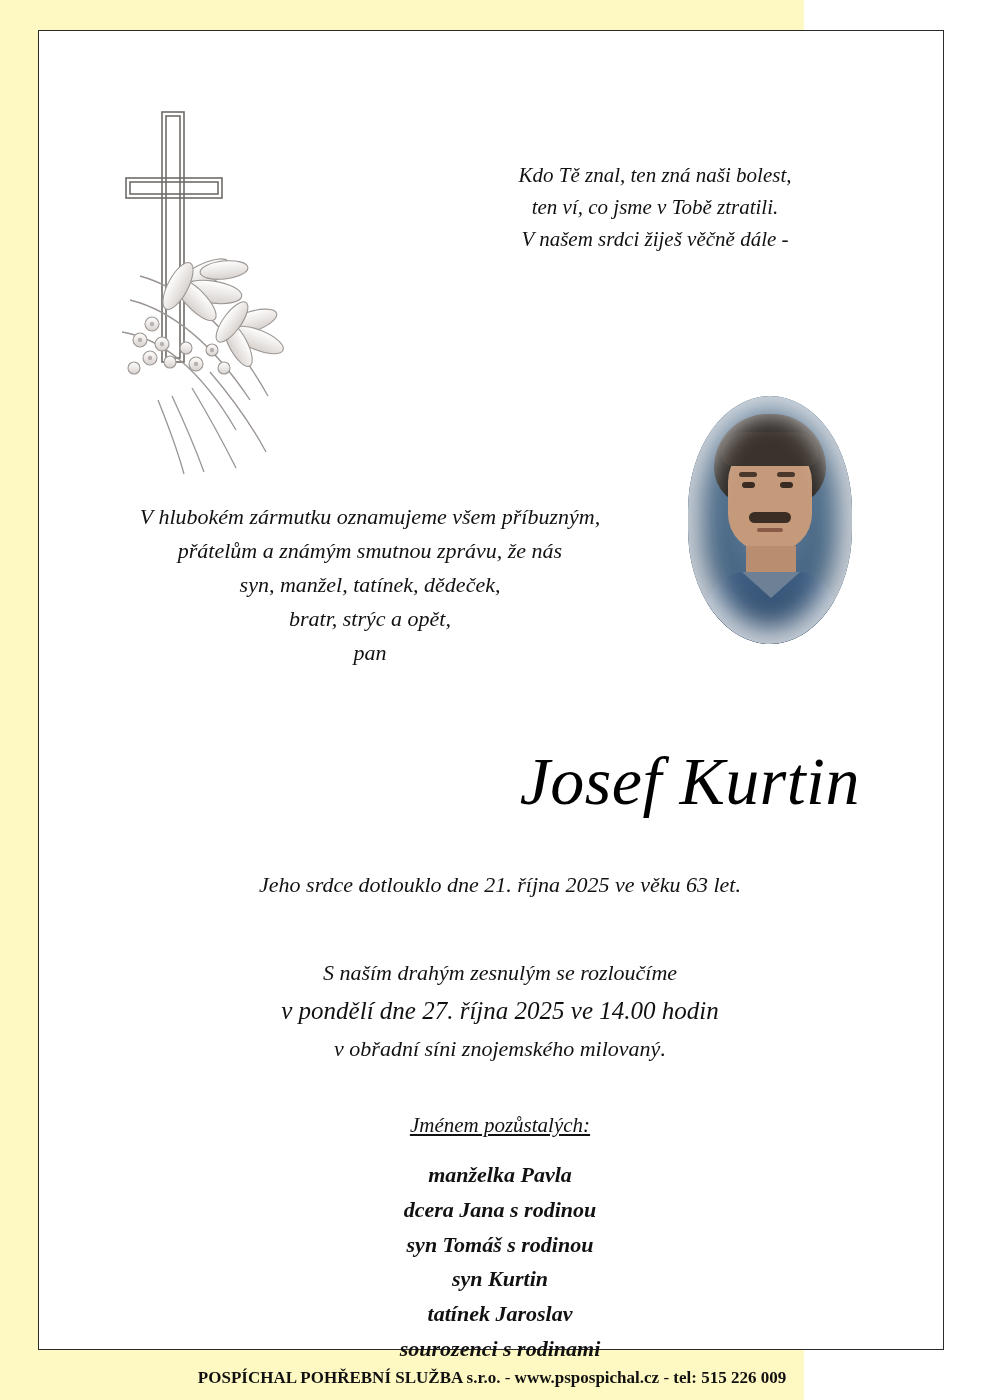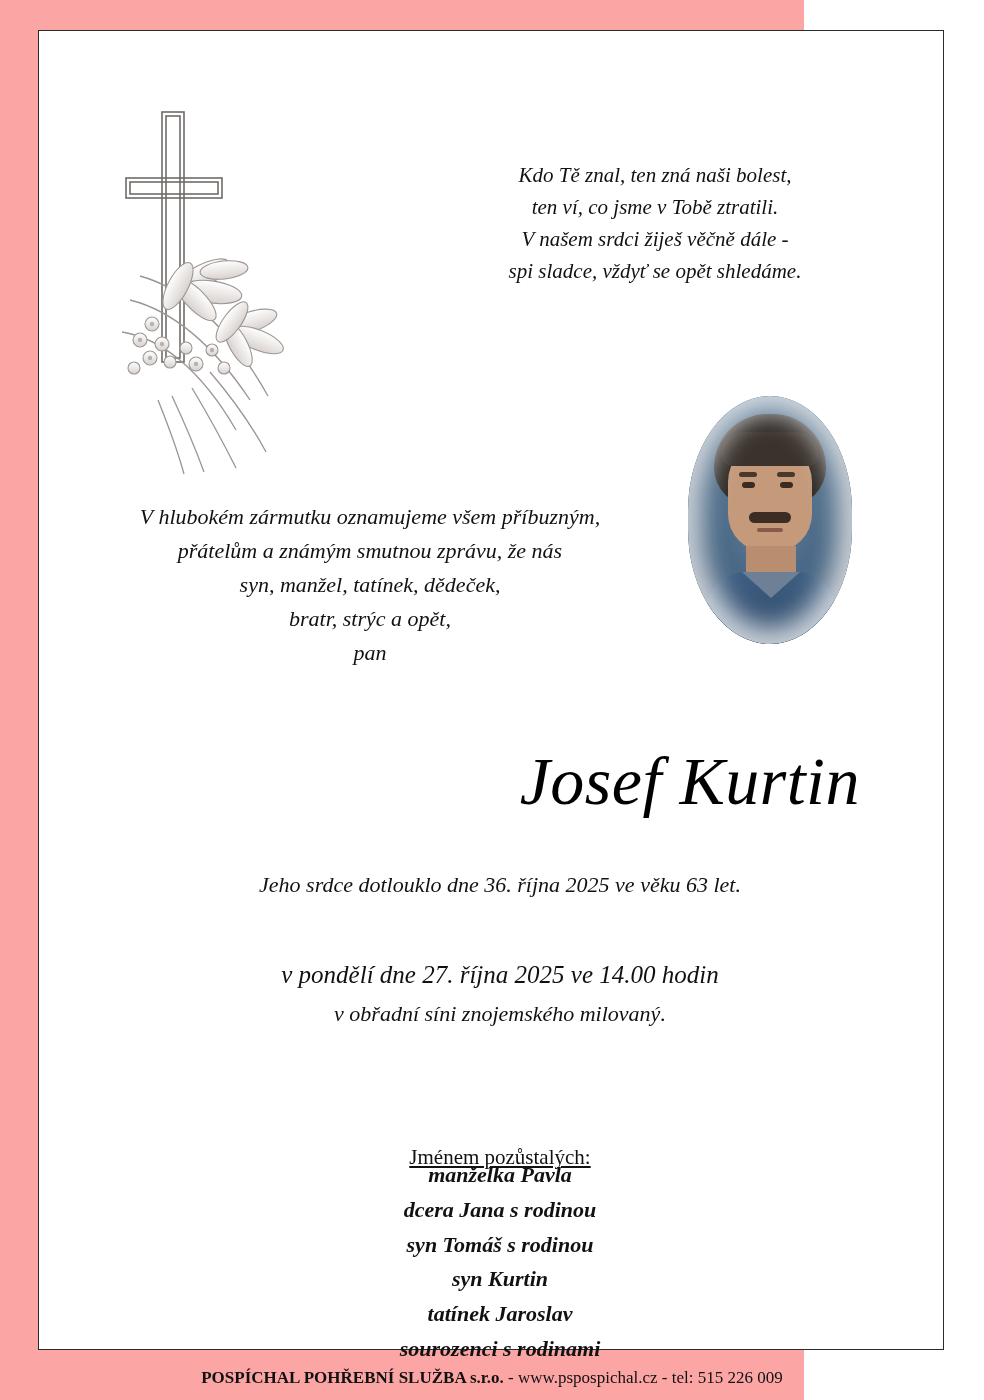--- a/index.html
+++ b/index.html
@@ -15,21 +15,21 @@
     position: relative;
     overflow: hidden;
   }
 
   .page {
     position: absolute;
     left: 0;
     top: 0;
     width: 804px;
     height: 1400px;
-    background: #fca5a5;
+    background: #fef9c3;
   }
 
   
   .card-border {
     position: absolute;
     left: 38px;
     top: 30px;
     width: 906px;
     height: 1320px;
     border: 1px solid #2b2b2b;
@@ -230,23 +230,23 @@
     font-weight: normal;
     font-size: 25px;
   }
 
   .survivors-title {
     position: absolute;
     left: 60px;
     top: 1113px;
     width: 880px;
     text-align: center;
+    font-style: italic;
     font-size: 21px;
     color: #111;
-    margin-top: 32px;
   }
   .survivors-title span {
     text-decoration: underline;
   }
 
   .survivors {
     position: absolute;
     left: 60px;
     top: 1158px;
     width: 880px;
@@ -263,21 +263,21 @@
     position: absolute;
     left: 0;
     top: 1368px;
     width: 984px;
     text-align: center;
     font-size: 17px;
     color: #111;
   }
   .footer .company { font-weight: bold; }
   .footer .sep { font-weight: normal; }
-  .footer .link { font-weight: normal; }
+  .footer .link { font-weight: bold; }
 </style>
 </head>
 <body>
 
 <div class="page">
 
   <div class="card-border"></div>
 
   <div class="decoration">
     <svg width="240" height="390" viewBox="0 0 240 390" xmlns="http://www.w3.org/2000/svg">
@@ -342,21 +342,20 @@
         <circle cx="96" cy="264" r="2.2"></circle>
         <circle cx="112" cy="250" r="2.2"></circle>
       </g>
     </svg>
   </div>
 
   <div class="verse">
     <div>Kdo Tě znal, ten zná naši bolest,</div>
     <div>ten ví, co jsme v Tobě ztratili.</div>
     <div>V našem srdci žiješ věčně dále -</div>
-    <div>spi sladce, vždyť se opět shledáme.</div>
   </div>
 
   <div class="portrait">
     <div class="hair"></div>
     <div class="face"></div>
     <div class="fringe"></div>
     <div class="brow-l"></div>
     <div class="brow-r"></div>
     <div class="eye-l"></div>
     <div class="eye-r"></div>
@@ -371,23 +370,24 @@
   <div class="announce">
     <div>V hlubokém zármutku oznamujeme všem příbuzným,</div>
     <div>přátelům a známým smutnou zprávu, že nás</div>
     <div>syn, manžel, tatínek, dědeček,</div>
     <div>bratr, strýc a opět,</div>
     <div>pan</div>
   </div>
 
   <div class="name">Josef Kurtin</div>
 
-  <div class="death-line">Jeho srdce dotlouklo dne 36. října 2025 ve věku 63 let.</div>
+  <div class="death-line">Jeho srdce dotlouklo dne 21. října 2025 ve věku 63 let.</div>
 
   <div class="farewell">
+    <div>S naším drahým zesnulým se rozloučíme</div>
     <div class="strong">v pondělí dne 27. října 2025 ve 14.00 hodin</div>
     <div>v obřadní síni znojemského milovaný.</div>
   </div>
 
   <div class="survivors-title">
     <span>Jménem pozůstalých:</span>
   </div>
   <div class="survivors">
     <div>manželka Pavla</div>
     <div>dcera Jana s rodinou</div>

